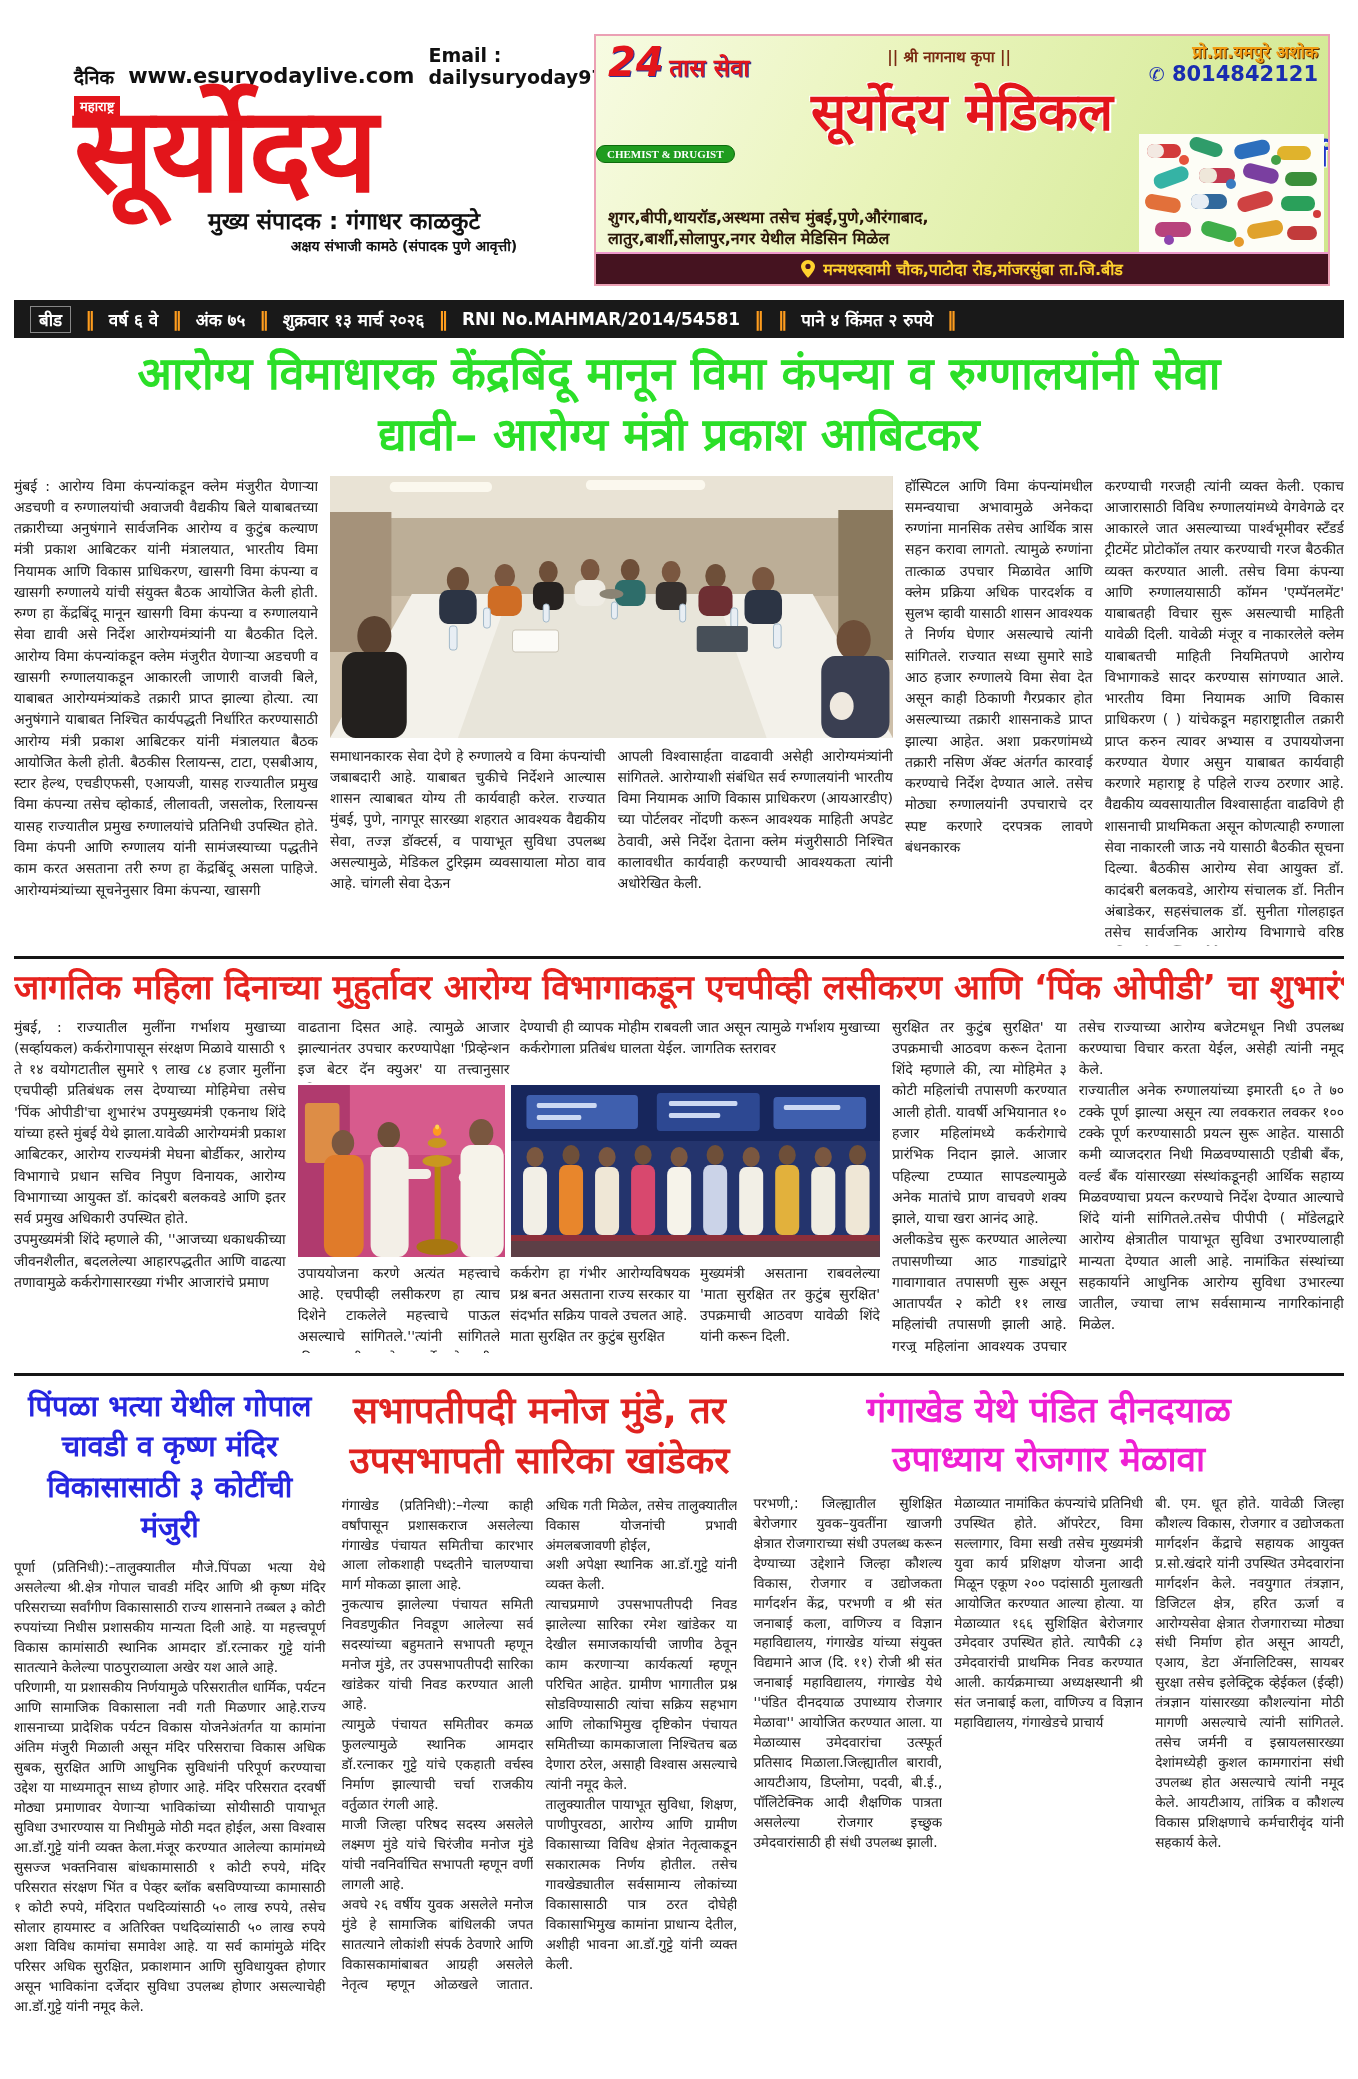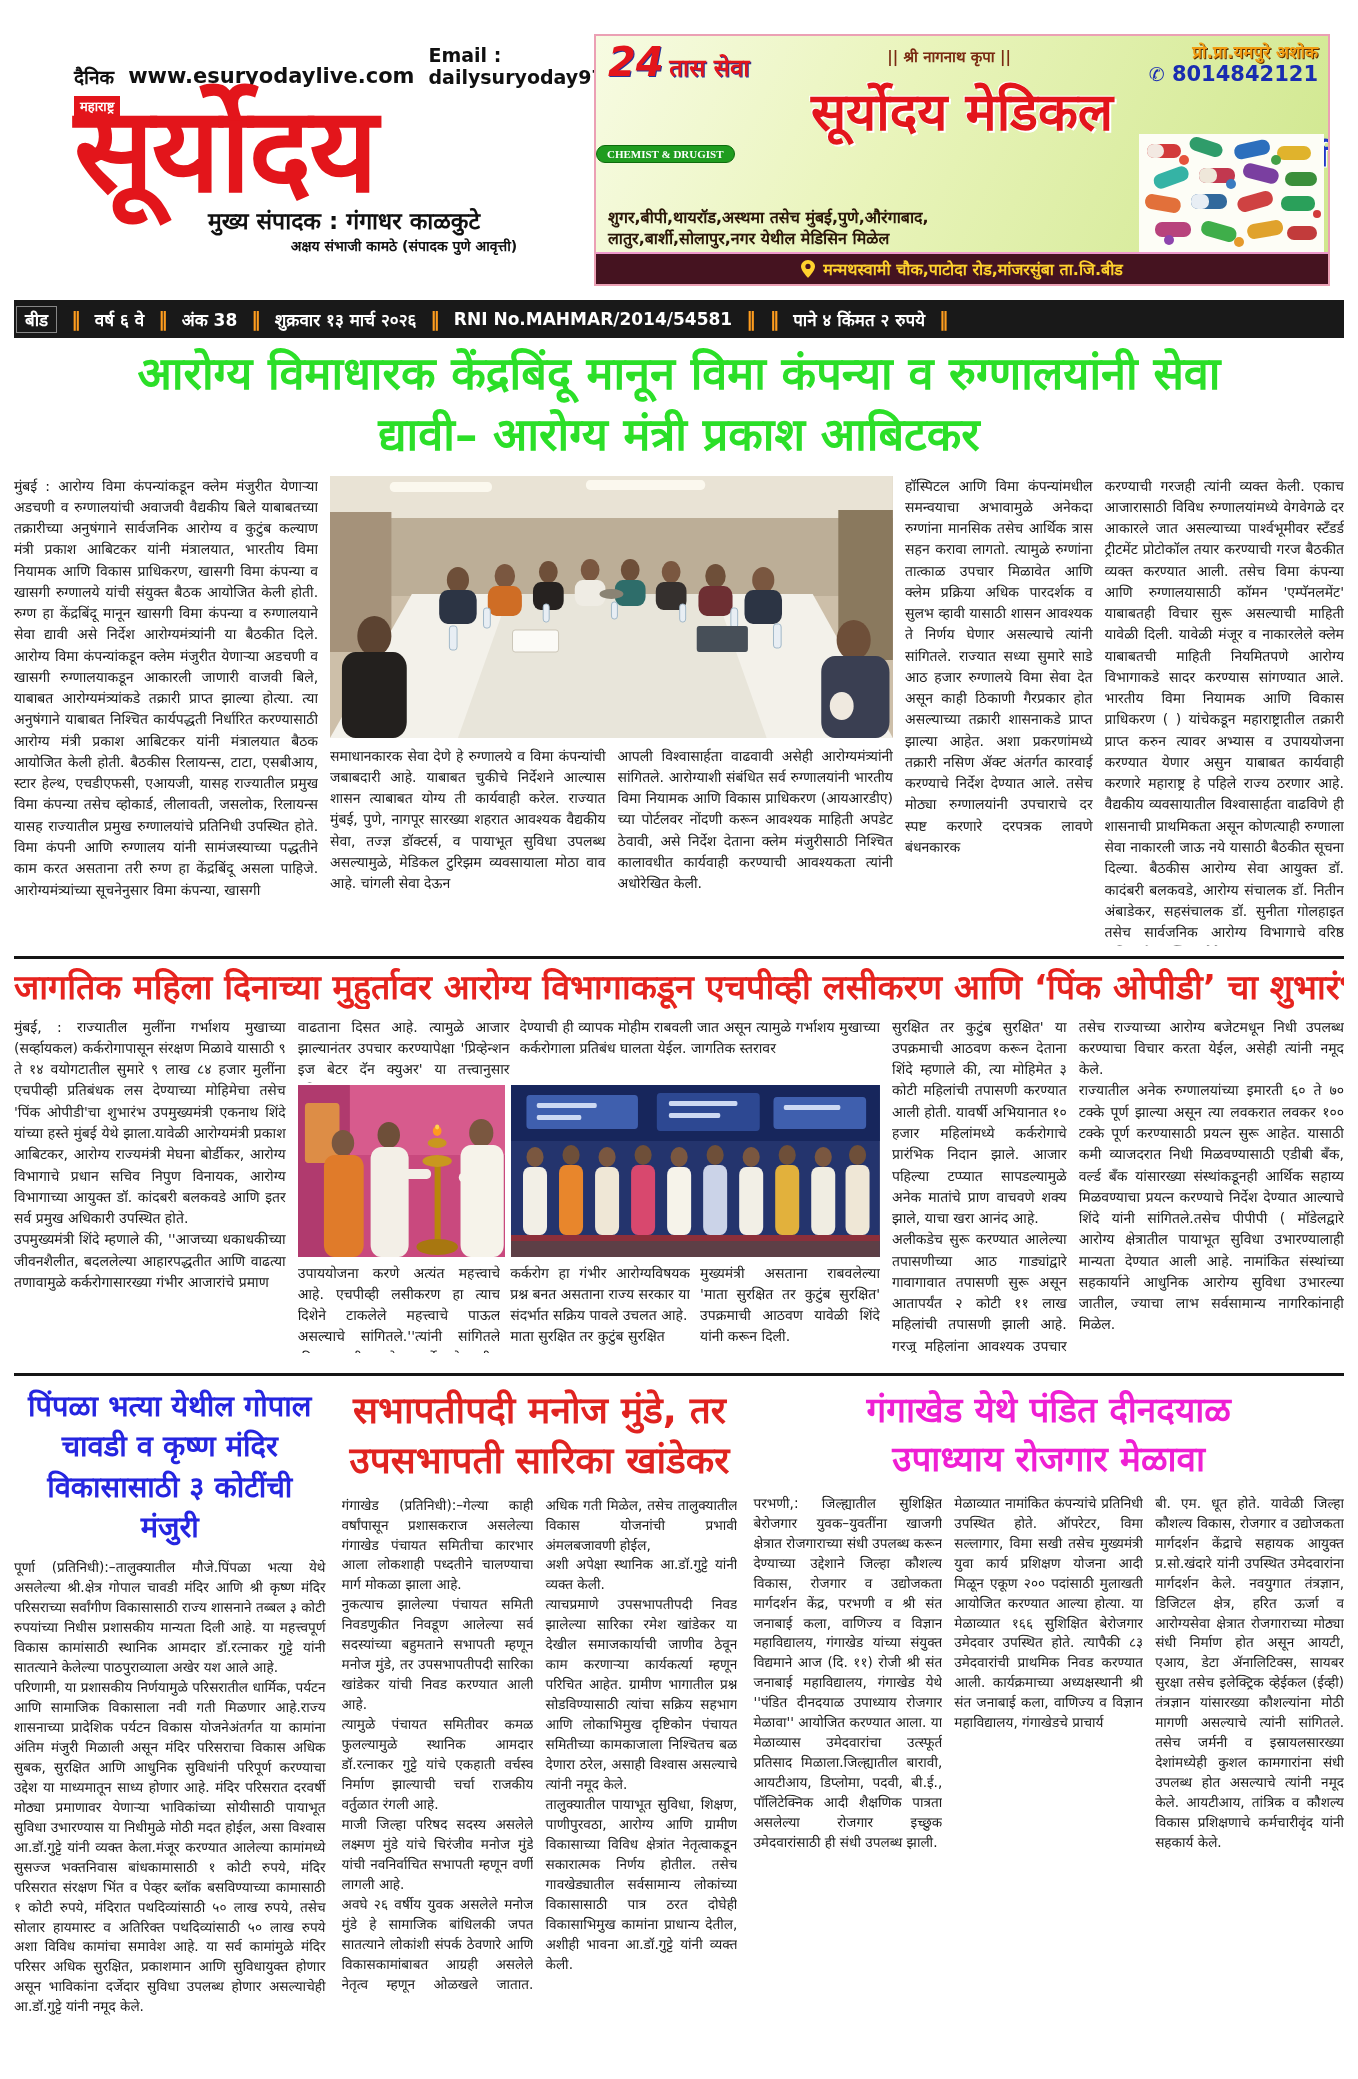--- a/index.html
+++ b/index.html
@@ -43,21 +43,21 @@
   .ad-lines{width:72%;padding-left:12px;line-height:1.35;margin-top:32px;}
   .ad-line{font-size:16px;font-weight:bold;color:#2a1608;}
   .ad-line3{display:inline-block;background:#ffe43c;color:#d21616;font-size:17px;font-weight:bold;
     padding:1px 10px;margin-top:3px;border-radius:3px;}
   .ad-pills{position:absolute;right:4px;bottom:32px;}
   .ad-bottom{position:absolute;left:0;right:0;bottom:0;height:30px;background:#451320;
     color:#ffd22e;font-size:16px;font-weight:bold;display:flex;align-items:center;
     justify-content:center;gap:8px;border-top:2px solid #e9c;}
   
   .infobar{height:38px;background:#191919;display:flex;align-items:center;gap:14px;
-    color:#fff;font-size:17px;font-weight:bold;padding:0 2px;margin:0 14px;}
+    color:#fff;font-size:17px;font-weight:bold;padding:0 16px;margin:0 14px;}
   .infobar .boxed{border:1px solid #888;padding:1px 8px;}
   .ibar-sep{color:#ff9d1e;font-weight:bold;font-size:19px;}
   
   .news{font-size:14px;line-height:1.52;text-align:justify;color:#1b1b1b;
     overflow:hidden;white-space:pre-line;}
   .rule-top{border-top:3px solid #151515;}
   
   .sec1{margin-top:6px;}
   .h-green{color:#2bdf28;text-align:center;font-weight:bold;font-size:45px;line-height:1.35;
     white-space:nowrap;overflow:hidden;}
@@ -187,21 +187,21 @@
         <span>मन्मथस्वामी चौक,पाटोदा रोड,मांजरसुंबा ता.जि.बीड</span>
       </div>
     </div>
   </header>
 
   <div class="infobar" style="margin:0;">
     <span class="boxed">बीड</span>
     <span class="ibar-sep">‖</span>
     <span>वर्ष ६ वे</span>
     <span class="ibar-sep">‖</span>
-    <span>अंक 38</span>
+    <span>अंक ७५</span>
     <span class="ibar-sep">‖</span>
     <span>शुक्रवार १३ मार्च २०२६</span>
     <span class="ibar-sep">‖</span>
     <span>RNI No.MAHMAR/2014/54581</span>
     <span class="ibar-sep">‖</span>
     <span class="ibar-sep">‖</span>
     <span>पाने ४ किंमत २ रुपये</span>
     <span class="ibar-sep">‖</span>
   </div>
 

